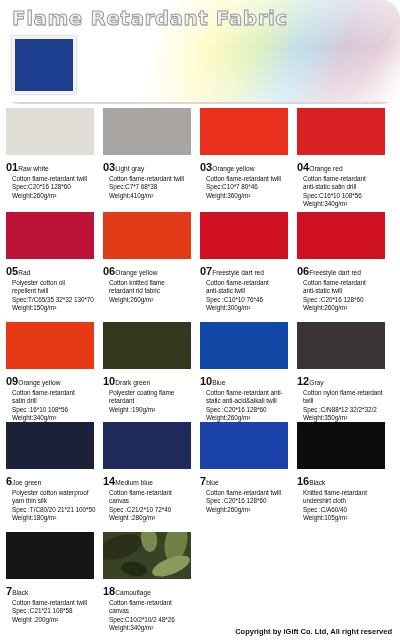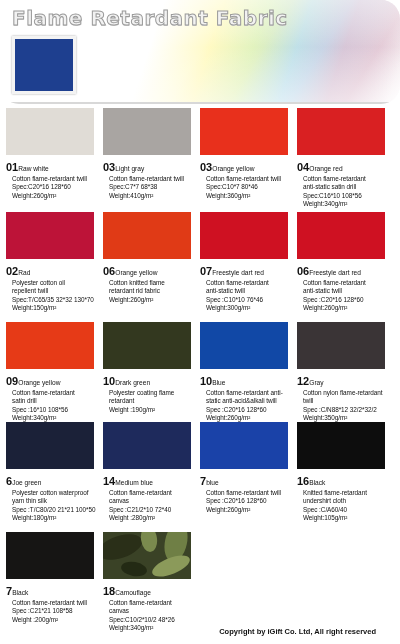--- a/index.html
+++ b/index.html
@@ -117,21 +117,21 @@
     letter-spacing:-.05px;
     white-space:nowrap;
     font-family:"Liberation Sans", sans-serif;
   }
 
   
   .footer{
     position:absolute;left:0;bottom:6px;
     width:400px;
     text-align:right;
-    padding-right:24px;
+    padding-right:8px;
     box-sizing:border-box;
   }
   .footer span{
     font-size:7.5px;font-weight:bold;color:#111;
     font-family:"Liberation Sans", sans-serif;
   }
 
   
   .camo{
     background:#3a4226;
@@ -190,21 +190,21 @@
           <div>Cotton flame-retardant</div>
           <div>anti-static satin drill</div>
           <div>Spec:C16*10  108*56</div>
           <div>Weight:340g/m²</div>
         </div>
       </div>
     </div>
     <div class="row" style="height: 110px;">
       <div class="cell">
         <div class="swatch" style="background: rgb(189, 19, 56);"></div>
-        <div class="entry"><span class="num">02</span><span class="nm">Rad</span></div>
+        <div class="entry"><span class="num">05</span><span class="nm">Rad</span></div>
         <div class="lines">
           <div>Polyester cotton oil</div>
           <div>repellent twill</div>
           <div>Spec:T/C65/35  32*32  130*70</div>
           <div>Weight:150g/m²</div>
         </div>
       </div>
       <div class="cell">
         <div class="swatch" style="background: rgb(224, 58, 22);"></div>
         <div class="entry"><span class="num">06</span><span class="nm">Orange yellow</span></div>

